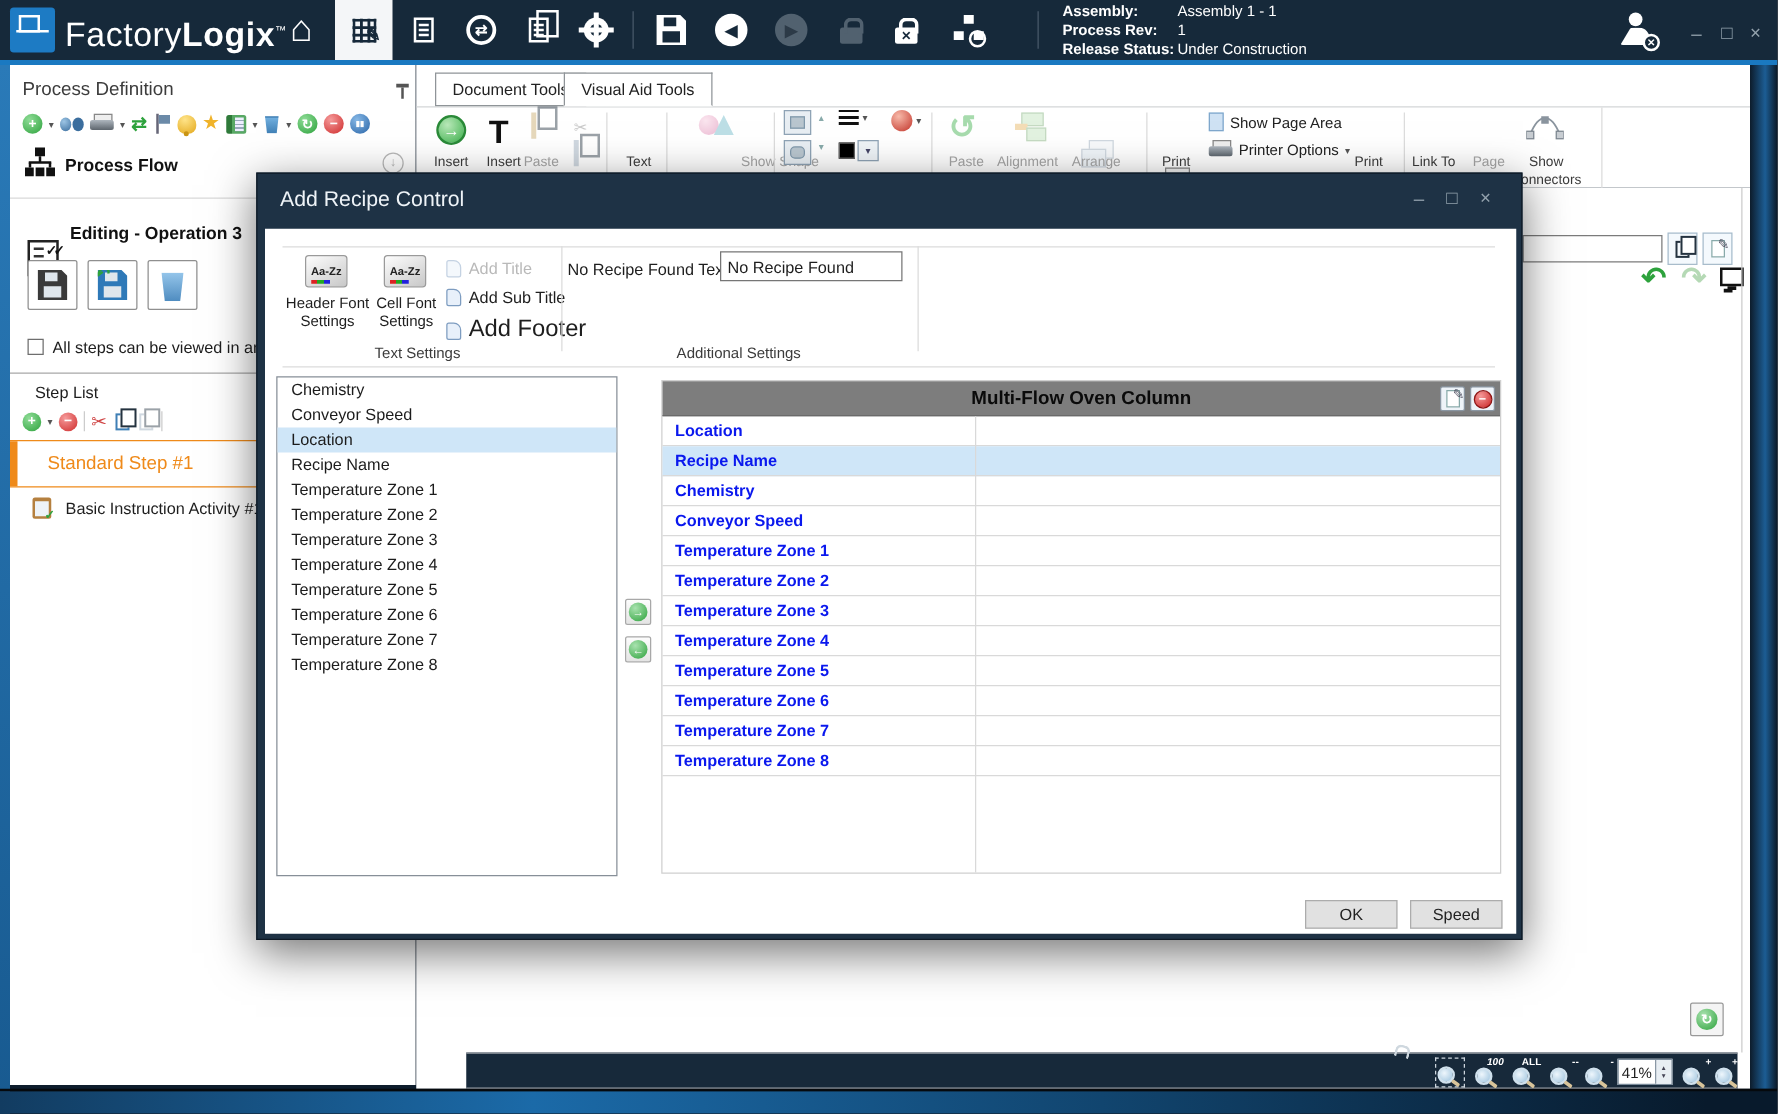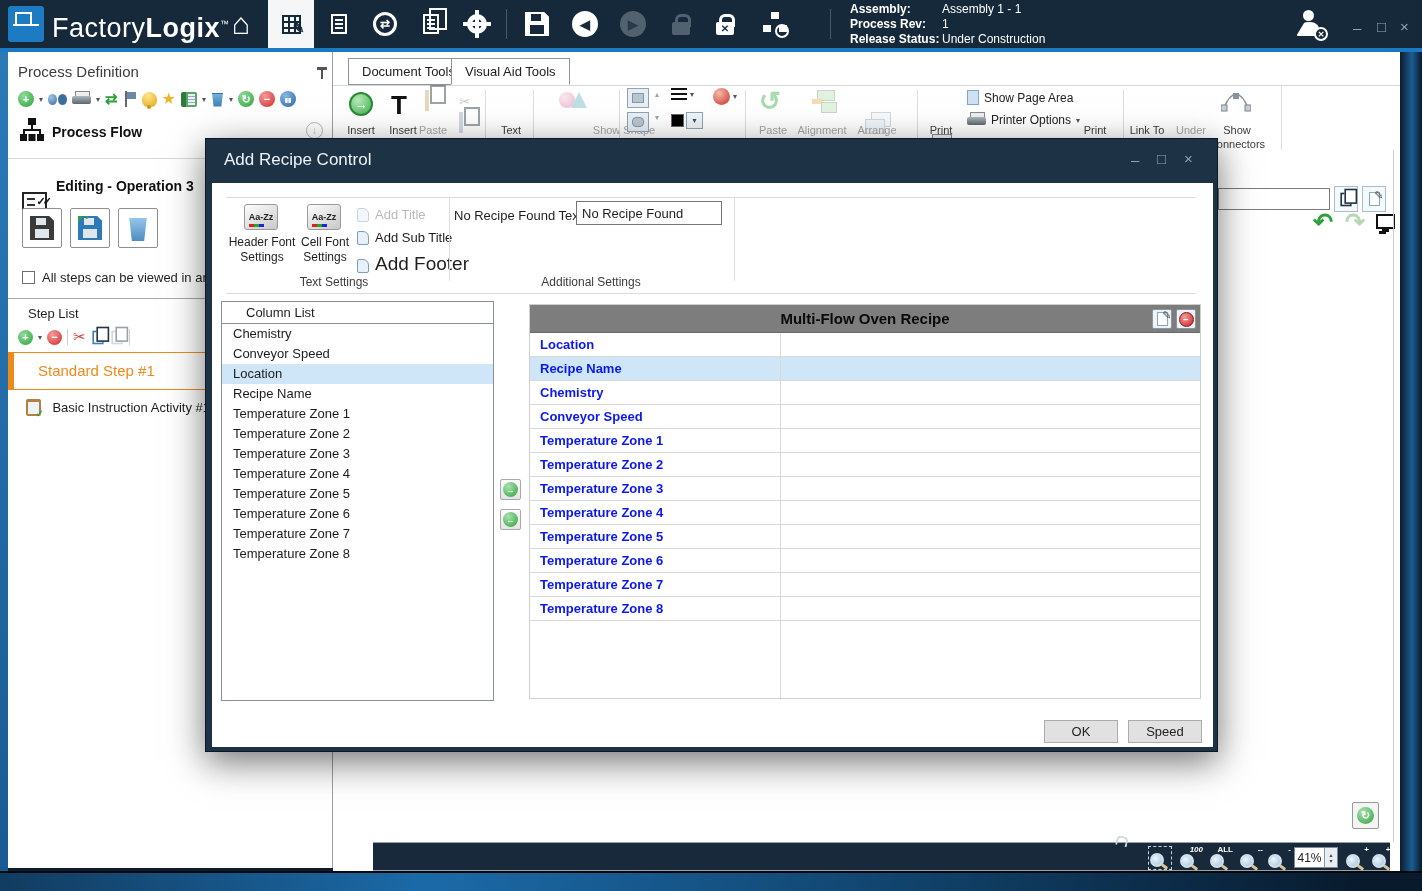--- a/index.html
+++ b/index.html
@@ -381,21 +381,21 @@
         <span class="printic"></span>
         <span style="font-size:12px;color:#222;">Printer Options</span>
         <span class="caret">▾</span>
       </div>
     <div class="a printer2" style="left:748px;top:38px;"></div>
     <div class="rlabel" style="left:742px;top:72px;width:40px;">Print</div>
     <div class="rsep" style="left:790px;"></div>
     <div class="a bookred" style="left:802px;top:36px;"></div>
     <div class="rlabel" style="left:790px;top:72px;width:48px;">Link To</div>
     <div class="a editpg dim" style="left:848px;top:36px;"></div>
-    <div class="rlabel dimt" style="left:838px;top:72px;width:40px;">Under</div>
+    <div class="rlabel dimt" style="left:838px;top:72px;width:40px;">Page</div>
     <div class="a" style="left:888px;top:36px;">
       <svg width="30" height="24">
           <path d="M3 20 C10 2, 20 2, 27 20" stroke="#8a949e" stroke-width="1.5" fill="none"></path>
           <rect x="0" y="17" width="6" height="6" fill="#c8cdd2" stroke="#7a848e"></rect>
           <rect x="12" y="5" width="6" height="6" fill="#8a949e"></rect>
           <rect x="24" y="17" width="6" height="6" fill="#c8cdd2" stroke="#7a848e"></rect>
         </svg>
     </div>
     <div class="rlabel" style="left:876px;top:72px;width:56px;">Show</div>
     <div class="rlabel" style="left:868px;top:86px;width:72px;">Connectors</div>
@@ -486,21 +486,20 @@
       <div class="grouplbl" style="left:62px;top:92px;width:120px;">Text Settings</div>
       <div class="vline" style="left:237px;top:14px;height:84px;"></div>
 
       <div class="a" style="left:242px;top:25px;font-size:13px;color:#1e1e1e;">No Recipe Found Text</div>
       <input class="a input13" style="left: 364px; top: 18px; width: 146px; height: 24px;" value="No Recipe Found">
       <div class="grouplbl" style="left:279px;top:92px;width:200px;">Additional Settings</div>
       <div class="vline" style="left:522px;top:14px;height:84px;"></div>
       <div class="hline" style="left:14px;top:110px;width:970px;"></div>
 
       <div class="collist">
-        <div class="collist-h">Column List</div>
         <div>
 
         <div class="clitem">Chemistry</div>
             <div class="clitem">Conveyor Speed</div>
             <div class="clitem selected">Location</div>
             <div class="clitem">Recipe Name</div>
             <div class="clitem">Temperature Zone 1</div>
             <div class="clitem">Temperature Zone 2</div>
             <div class="clitem">Temperature Zone 3</div>
             <div class="clitem">Temperature Zone 4</div>
@@ -513,21 +512,21 @@
 
       <div class="arrbtn" style="left:288px;top:296px;">
           <span class="gcir">→</span>
         </div>
       <div class="arrbtn" style="left:288px;top:326px;">
           <span class="gcir">←</span>
         </div>
 
       <div class="rtable">
         <div class="rtable-h">
-          <span class="rtable-title">Multi-Flow Oven Recipe</span>
+          <span class="rtable-title">Multi-Flow Oven Column</span>
           <span class="hbtn" style="left:622px;">
               <span class="editmini"></span>
             </span>
           <span class="hbtn" style="left:646px;">
               <span class="redcir">−</span>
             </span>
         </div>
         <div class="rtbody">
 
         <div class="trow">

